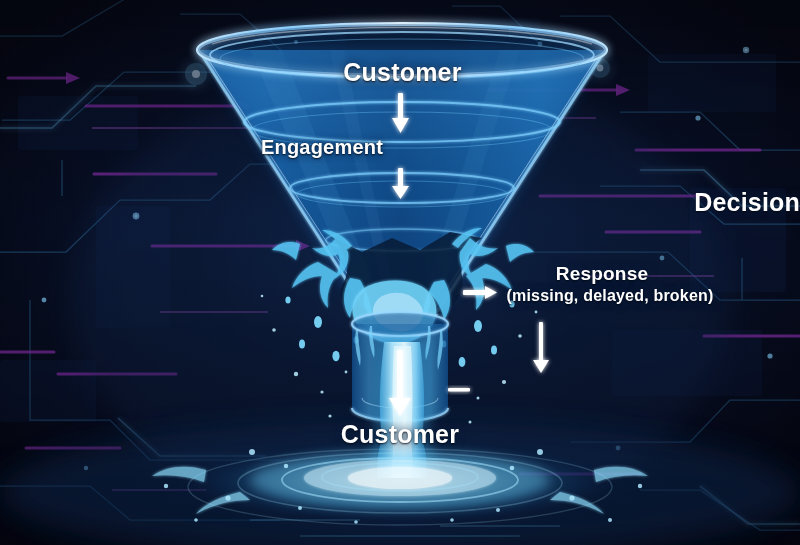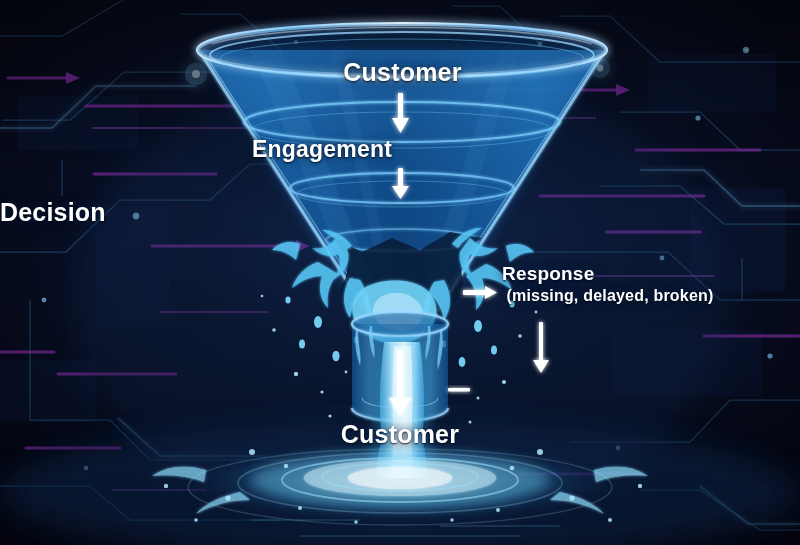--- a/index.html
+++ b/index.html
@@ -19,29 +19,29 @@
     position:absolute;
     color:#ffffff;
     font-weight:bold;
     letter-spacing:.2px;
     white-space:nowrap;
     text-shadow:0 0 10px rgba(10,30,60,.95),0 1px 2px rgba(0,0,0,.8);
   }
   #lbl-traffic{left:0;top:58px;width:800px;text-align:center;font-size:25px;
      transform:translateX(-0.5px);}
   #lbl-traffic-inner{display:inline-block;position:relative;left:3px;}
-  #lbl-engagement{left:0;top:136px;width:644px;text-align:center;font-size:23px;}
+  #lbl-engagement{left:0;top:136px;width:644px;text-align:center;font-size:20px;}
   #lbl-engagement-inner{display:inline-block;position:relative;left:0px;}
-  #lbl-decision{left:0;top:198px;width:800px;text-align:left;font-size:25px;}
+  #lbl-decision{left:0;top:188px;width:800px;text-align:right;font-size:25px;}
   #lbl-decision-inner{display:inline-block;position:relative;left:0px;}
   #lbl-customer{left:0;top:420px;width:800px;text-align:center;font-size:25px;}
   #lbl-customer-inner{display:inline-block;position:relative;left:0px;}
 
   #grp-response{position:absolute;left:496px;top:263px;}
-  #lbl-response{position:relative;font-size:19px;display:block;text-align:left;
+  #lbl-response{position:relative;font-size:19px;display:block;text-align:center;
       width:200px;margin-left:6px;}
   #lbl-response-sub{position:relative;font-size:16px;display:block;font-weight:bold;
       text-align:center;width:212px;margin-top:2px;margin-left:8px;}
   #lbl-conversation{left:471px;top:379px;font-size:20px;}
 </style>
 </head>
 <body>
 
 <div id="stage">
 

